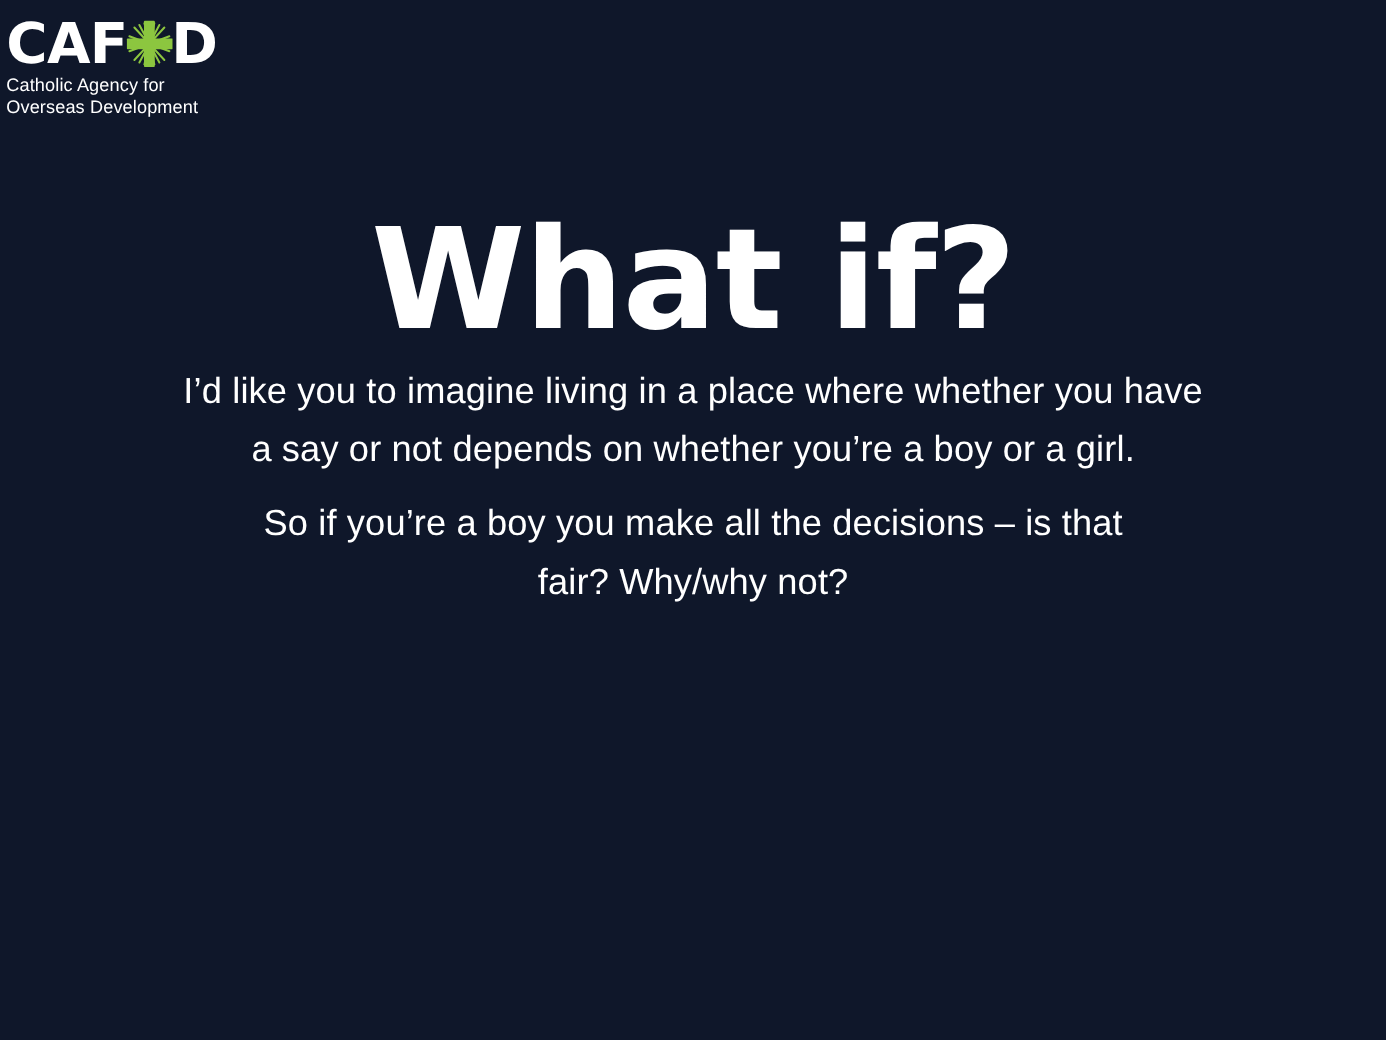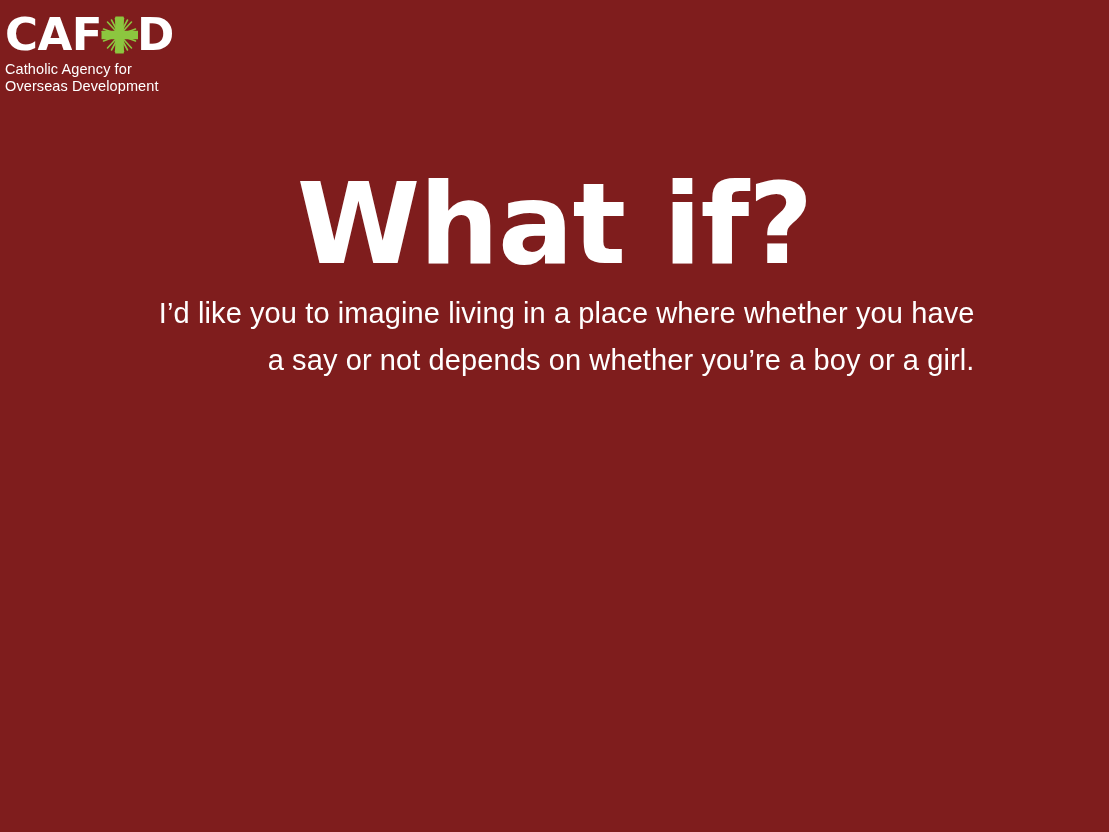--- a/index.html
+++ b/index.html
@@ -11,21 +11,21 @@
     height: 832px;
     background: #222b4d;
     font-family: "Liberation Sans", sans-serif;
     overflow: hidden;
     position: relative;
   }
 
   .slide {
     position: absolute;
     inset: 0;
-    background: #7f1d1d;
+    background: #0f172a;
   }
 
   
   .logo {
     position: absolute;
     left: 5px;
     top: 12px;
     width: 180px;
   }
   .logo-wordmark {
@@ -95,21 +95,21 @@
     font-family: "Liberation Sans", sans-serif;
     font-weight: 300;
     font-size: 29px;
     line-height: 47px;
     letter-spacing: 0.1px;
     margin: 0 0 12px 0;
   }
   .para:last-child {
     margin-bottom: 0;
   }
-  .para-1 { width: 840px; margin-left: auto; margin-right: auto; text-align: right; }
+  .para-1 { width: 840px; margin-left: auto; margin-right: auto; }
   .para-2 { width: 740px; margin-left: auto; margin-right: auto; }
   .para-3 { width: 820px; margin-left: auto; margin-right: auto; }
 </style>
 </head>
 <body>
 
 <div class="slide">
 
   <div class="logo">
     <div class="logo-wordmark">
@@ -145,15 +145,16 @@
       <span class="logo-letters">D</span>
     </div>
     <div class="logo-tagline">Catholic Agency for
 Overseas Development</div>
   </div>
 
   <h1 class="title">What if?</h1>
 
   <div class="body-block">
     <p class="para para-1">I’d like you to imagine living in a place where whether you have a say or not depends on whether you’re a boy or a girl.</p>
+    <p class="para para-2">So if you’re a boy you make all the decisions – is that fair? Why/why not?</p>
   </div>
 
 </div>
 
 </body></html>

